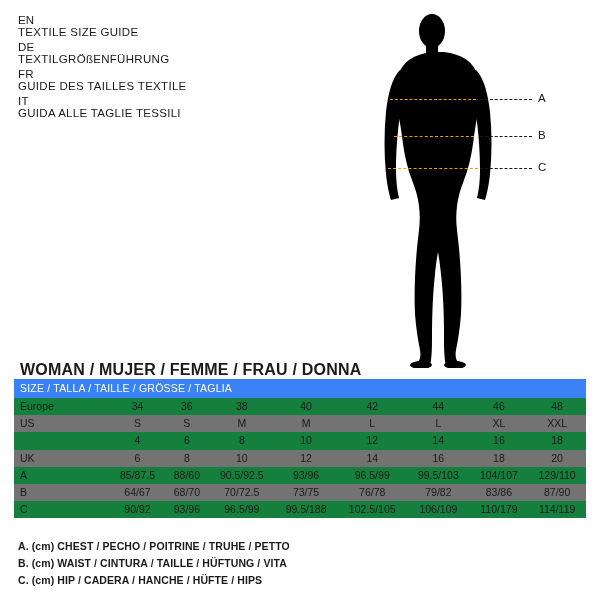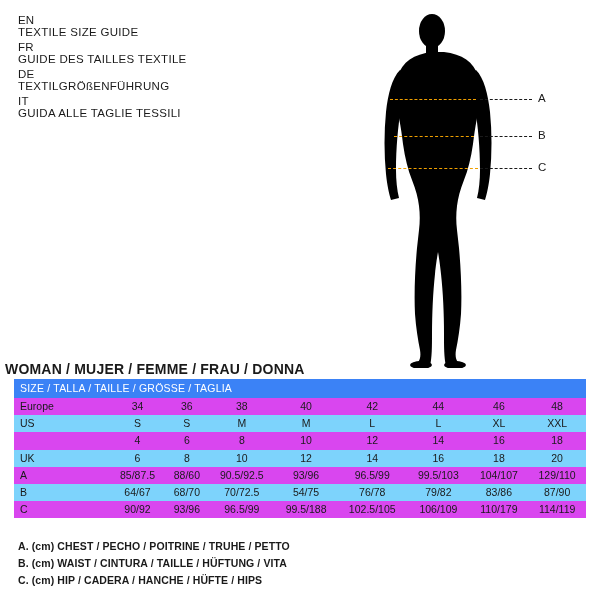--- a/index.html
+++ b/index.html
@@ -64,22 +64,22 @@
   .dash-right {
     position: absolute;
     height: 0;
     border-top: 1.6px dashed #1a1a1a;
   }
 
   
   .woman-label {
     position: absolute;
     top: 361px;
-    left: 5px;
-    font-size: 14px;
+    left: 20px;
+    font-size: 16px;
     font-weight: bold;
     letter-spacing: 0.2px;
   }
 
   table.size-table {
     position: absolute;
     top: 379px;
     left: 14px;
     width: 572px;
     border-collapse: collapse;
@@ -101,22 +101,22 @@
   tr.head-row {
     background: #3b82f6;
     color: #ffffff;
   }
   tr.head-row th {
     text-align: left;
     font-size: 10.5px;
     letter-spacing: 0.2px;
     padding: 3px 6px;
   }
-  tr.shaded { background: #d946ef; }
-  tr.plain { background: #7dd3fc; }
+  tr.shaded { background: #15803d; }
+  tr.plain { background: #737373; }
 
   
   .footnotes {
     position: absolute;
     top: 540px;
     left: 18px;
     width: 560px;
   }
   .footnote {
     font-size: 10.5px;
@@ -128,26 +128,26 @@
 </style>
 </head>
 <body>
 
 <div class="titles">
   <div class="title-row">
     <span class="lang-code">EN</span>
     <span class="lang-title">TEXTILE SIZE GUIDE</span>
   </div>
   <div class="title-row">
+    <span class="lang-code">DE</span>
+    <span class="lang-title">TEXTILGRÖßENFÜHRUNG</span>
+  </div>
+  <div class="title-row">
     <span class="lang-code">FR</span>
     <span class="lang-title">GUIDE DES TAILLES TEXTILE</span>
-  </div>
-  <div class="title-row">
-    <span class="lang-code">DE</span>
-    <span class="lang-title">TEXTILGRÖßENFÜHRUNG</span>
   </div>
   <div class="title-row">
     <span class="lang-code">IT</span>
     <span class="lang-title">GUIDA ALLE TAGLIE TESSILI</span>
   </div>
 </div>
 
 <div class="figure-wrap">
   <svg class="figure-svg" width="230" height="360" viewBox="0 0 230 360">
     <g fill="#000000">
@@ -283,21 +283,21 @@
       <td>99.5/103</td>
       <td>104/107</td>
       <td>129/110</td>
     </tr>
 
     <tr class="plain">
       <td class="rowhead">B</td>
       <td>64/67</td>
       <td>68/70</td>
       <td>70/72.5</td>
-      <td>54/75</td>
+      <td>73/75</td>
       <td>76/78</td>
       <td>79/82</td>
       <td>83/86</td>
       <td>87/90</td>
     </tr>
 
     <tr class="shaded">
       <td class="rowhead">C</td>
       <td>90/92</td>
       <td>93/96</td>

